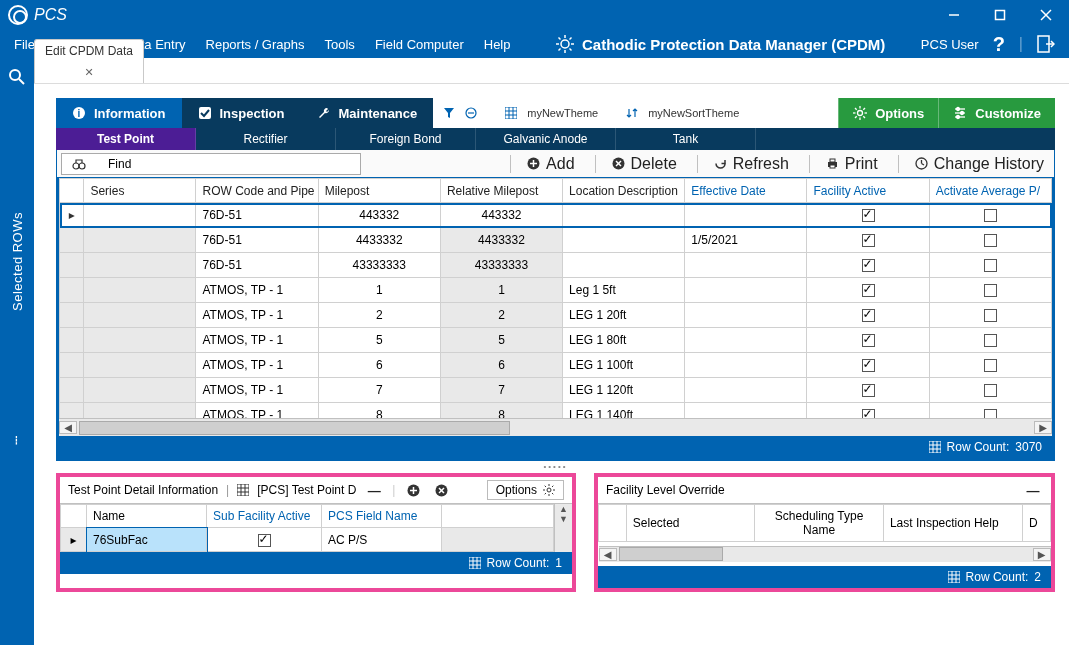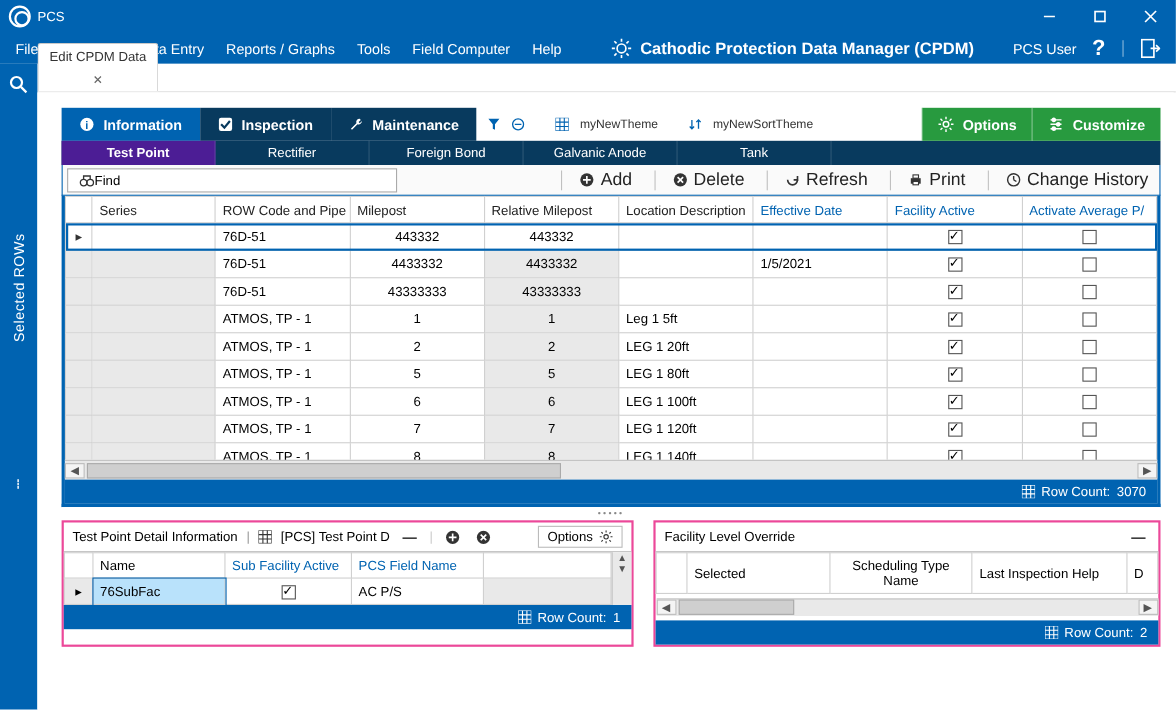--- a/index.html
+++ b/index.html
@@ -2,21 +2,21 @@
 <html><head>
 <meta charset="utf-8">
 <style>
 * { box-sizing: border-box; margin: 0; padding: 0; font-family: "Segoe UI", Arial, sans-serif; }
 body { background: #fff; overflow: hidden; width: 1069px; height: 647px; }
 
 
 .titlebar { background: #0063b1; height: 30px; display: flex; align-items: center; color: #fff; }
 .titlebar .logo { width: 20px; height: 20px; margin: 0 6px 0 8px; border: 2px solid #fff; border-radius: 50%; position: relative; }
 .titlebar .logo::after { content: ""; position: absolute; left: 3px; top: 3px; width: 10px; height: 10px; border: 2px solid #fff; border-radius: 50%; }
-.titlebar .title { font-size: 12px; }
+.titlebar .title { font-size: 16px; font-style: italic; }
 .titlebar .spacer { flex: 1; }
 .winbtn { width: 46px; height: 30px; display: flex; align-items: center; justify-content: center; color: #fff; font-size: 14px; }
 
 
 .menubar { background: #0063b1; height: 28px; display: flex; align-items: center; color: #fff; padding: 0 4px; }
 .menubar .menu-item { padding: 4px 10px; font-size: 13px; cursor: pointer; }
 .menubar .spacer { flex: 1; }
 .menubar .app-title { display: flex; align-items: center; font-size: 15px; font-weight: 600; gap: 8px; }
 .menubar .right { display: flex; align-items: center; gap: 14px; margin-right: 10px; }
 
@@ -41,21 +41,21 @@
 .ribbon .chip { color: #333; }
 .ribbon .opt { background: #289a3f; color: #fff; display: flex; align-items: center; gap: 8px; padding: 0 14px; font-size: 13px; font-weight: 600; border-left: 1px solid rgba(255,255,255,.3); }
 
 
 .ribbon2 { display: flex; height: 22px; background: #083a5e; }
 .rtab { flex: 0 0 140px; text-align: center; color: #fff; font-size: 12px; line-height: 22px; border-right: 1px solid rgba(255,255,255,.15); cursor: pointer; }
 .rtab.active { background: #4c1d95; font-weight: 600; }
 
 
 .toolbar { display: flex; align-items: center; height: 28px; border: 1px solid #0063b1; border-top: none; background: #fafafa; }
-.find { display: flex; align-items: center; gap: 0; padding: 0 10px; border: 1px solid #aaa; margin: 2px 4px; height: 22px; font-size: 12px; min-width: 300px; background: #fff; }
+.find { display: flex; align-items: center; gap: 22px; padding: 0 10px; border: 1px solid #aaa; margin: 2px 4px; height: 22px; font-size: 12px; min-width: 300px; background: #fff; }
 .toolbar .spacer { flex: 1; }
 .tbtn { display: flex; align-items: center; gap: 6px; padding: 0 10px; font-size: 16px; color: #222; cursor: pointer; }
 .tbtn::before { content: ""; width: 1px; height: 18px; background: #c0c0c0; margin-right: 10px; }
 .tbtn:first-of-type::before { display: none; }
 
 
 .gridwrap { border: 3px solid #0063b1; border-top: none; }
 .grid { width: 100%; border-collapse: collapse; font-size: 12px; table-layout: fixed; }
 .grid th { background: #fff; border: 1px solid #d0d0d0; padding: 4px 6px; text-align: left; font-weight: 400; color: #222; height: 24px; white-space: nowrap; overflow: hidden; }
 .grid th.link { color: #0063b1; }
@@ -73,21 +73,21 @@
 .hscroll .track { flex: 1; height: 16px; position: relative; }
 .hscroll .thumb { position: absolute; left: 2px; top: 1px; height: 14px; background: #cfcfcf; border: 1px solid #aaa; }
 
 .rowcount-bar { background: #0063b1; color: #fff; font-size: 12px; display: flex; justify-content: flex-end; align-items: center; height: 22px; padding: 0 10px; gap: 6px; }
 
 
 .splitter { height: 12px; background: #fff; text-align: center; color: #888; font-size: 8px; letter-spacing: 2px; line-height: 12px; }
 
 
 .bottom { display: flex; gap: 18px; }
-.panel { flex: 1; border: 2px solid #ec4899; display: flex; flex-direction: column; background: #fff; }
+.panel { flex: 1; border: 4px solid #ec4899; display: flex; flex-direction: column; background: #fff; }
 .panel-head { display: flex; align-items: center; gap: 8px; padding: 3px 8px; font-size: 12px; border-bottom: 1px solid #c0c0c0; }
 .panel-head .spacer { flex: 1; }
 .panel-head .pbtn { width: 20px; height: 20px; display: flex; align-items: center; justify-content: center; cursor: pointer; color: #222; font-size: 13px; }
 .panel-head .optbtn { border: 1px solid #bbb; padding: 2px 8px; font-size: 12px; display: flex; align-items: center; gap: 6px; }
 
 .subgrid { width: 100%; border-collapse: collapse; font-size: 12px; table-layout: fixed; }
 .subgrid th { border: 1px solid #d0d0d0; padding: 4px 6px; text-align: left; font-weight: 400; }
 .subgrid th.link { color: #0063b1; }
 .subgrid td { border: 1px solid #d0d0d0; padding: 3px 6px; height: 24px; }
 .subgrid td.hl { background: #b9e2fb; outline: 1px solid #0063b1; }

